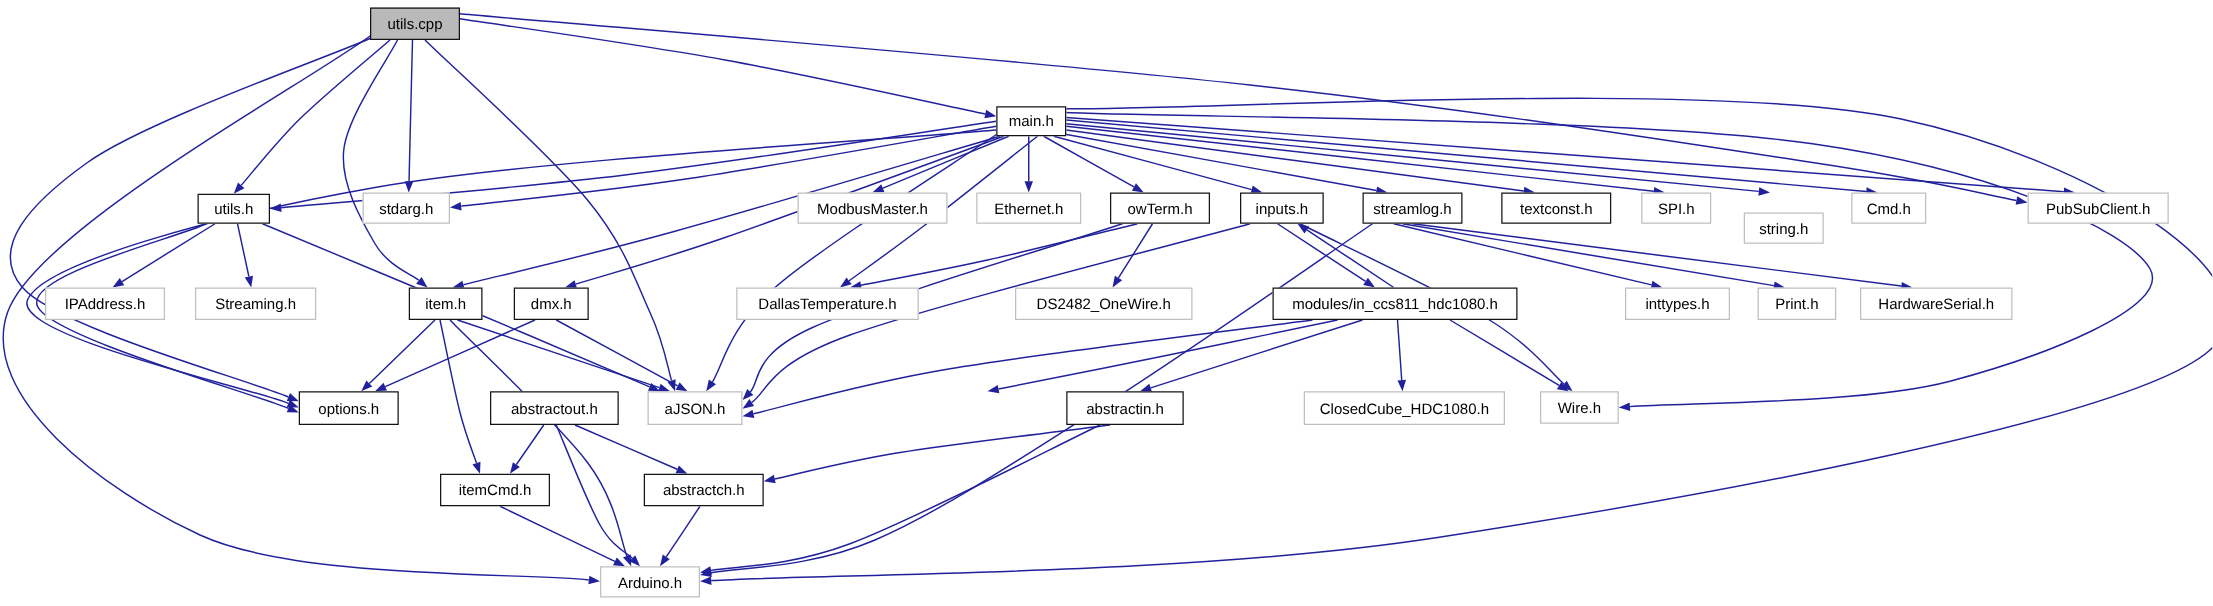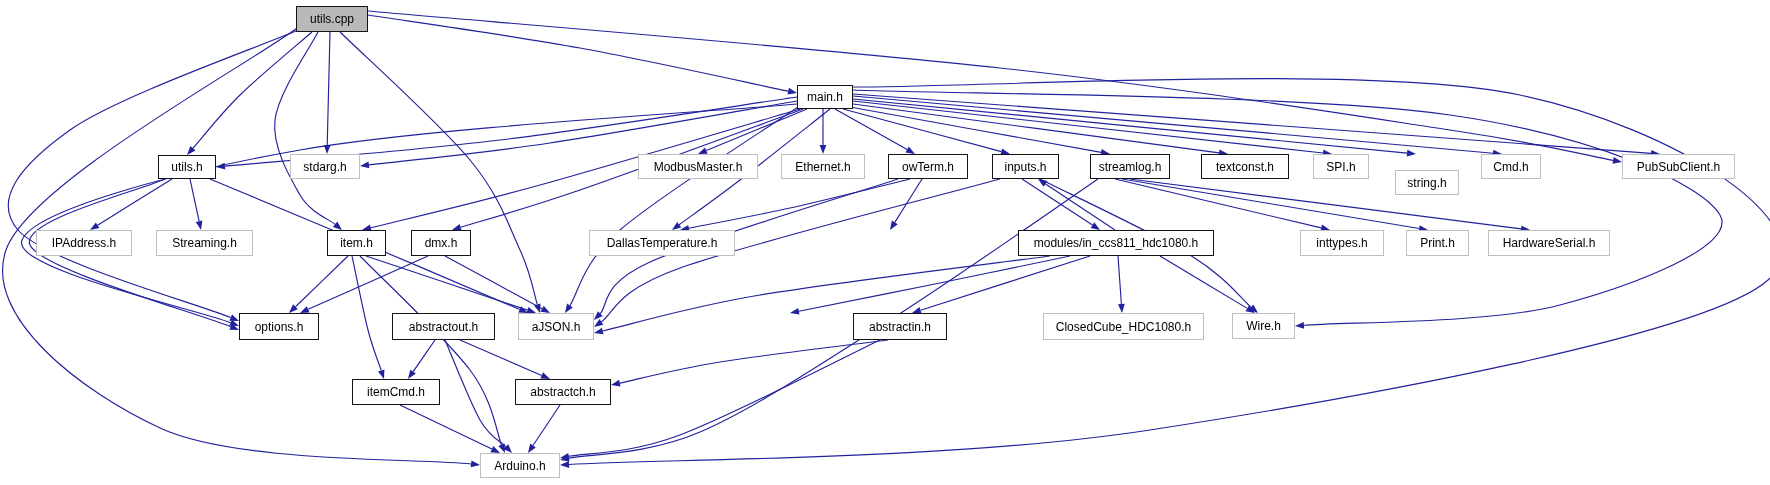--- a/index.html
+++ b/index.html
@@ -278,20 +278,21 @@
       <div class="node documented" style="left: 1201px; top: 154px; width: 88px; height: 25px;">textconst.h</div>
       <div class="node external" style="left: 1313px; top: 154px; width: 56px; height: 25px;">SPI.h</div>
       <div class="node external" style="left: 1395px; top: 154px; width: 64px; height: 25px; margin-top: 16px;">string.h</div>
       <div class="node external" style="left: 1481px; top: 154px; width: 60px; height: 25px;">Cmd.h</div>
       <div class="node external" style="left: 1622px; top: 154px; width: 113px; height: 25px;">PubSubClient.h</div>
       <div class="node external" style="left: 36px; top: 230px; width: 96px; height: 26px;">IPAddress.h</div>
       <div class="node external" style="left: 156px; top: 230px; width: 97px; height: 26px;">Streaming.h</div>
       <div class="node documented" style="left: 327px; top: 230px; width: 59px; height: 26px; text-align: center;">item.h</div>
       <div class="node documented" style="left: 411px; top: 230px; width: 60px; height: 26px;">dmx.h</div>
       <div class="node external" style="left: 589px; top: 230px; width: 146px; height: 26px;">DallasTemperature.h</div>
+      <div class="node external" style="left: 812px; top: 230px; width: 142px; height: 26px;">DS2482_OneWire.h</div>
       <div class="node documented" style="left: 1018px; top: 230px; width: 196px; height: 26px;">modules/in_ccs811_hdc1080.h</div>
       <div class="node external" style="left: 1300px; top: 230px; width: 84px; height: 26px;">inttypes.h</div>
       <div class="node external" style="left: 1406px; top: 230px; width: 63px; height: 26px;">Print.h</div>
       <div class="node external" style="left: 1488px; top: 230px; width: 122px; height: 26px;">HardwareSerial.h</div>
       <div class="node documented" style="left: 239px; top: 313px; width: 80px; height: 27px;">options.h</div>
       <div class="node documented" style="left: 392px; top: 313px; width: 103px; height: 27px;">abstractout.h</div>
       <div class="node external" style="left: 518px; top: 313px; width: 76px; height: 27px;">aJSON.h</div>
       <div class="node documented" style="left: 853px; top: 313px; width: 94px; height: 27px;">abstractin.h</div>
       <div class="node external" style="left: 1043px; top: 313px; width: 161px; height: 27px;">ClosedCube_HDC1080.h</div>
       <div class="node external" style="left: 1232px; top: 313px; width: 63px; height: 26px;">Wire.h</div>

